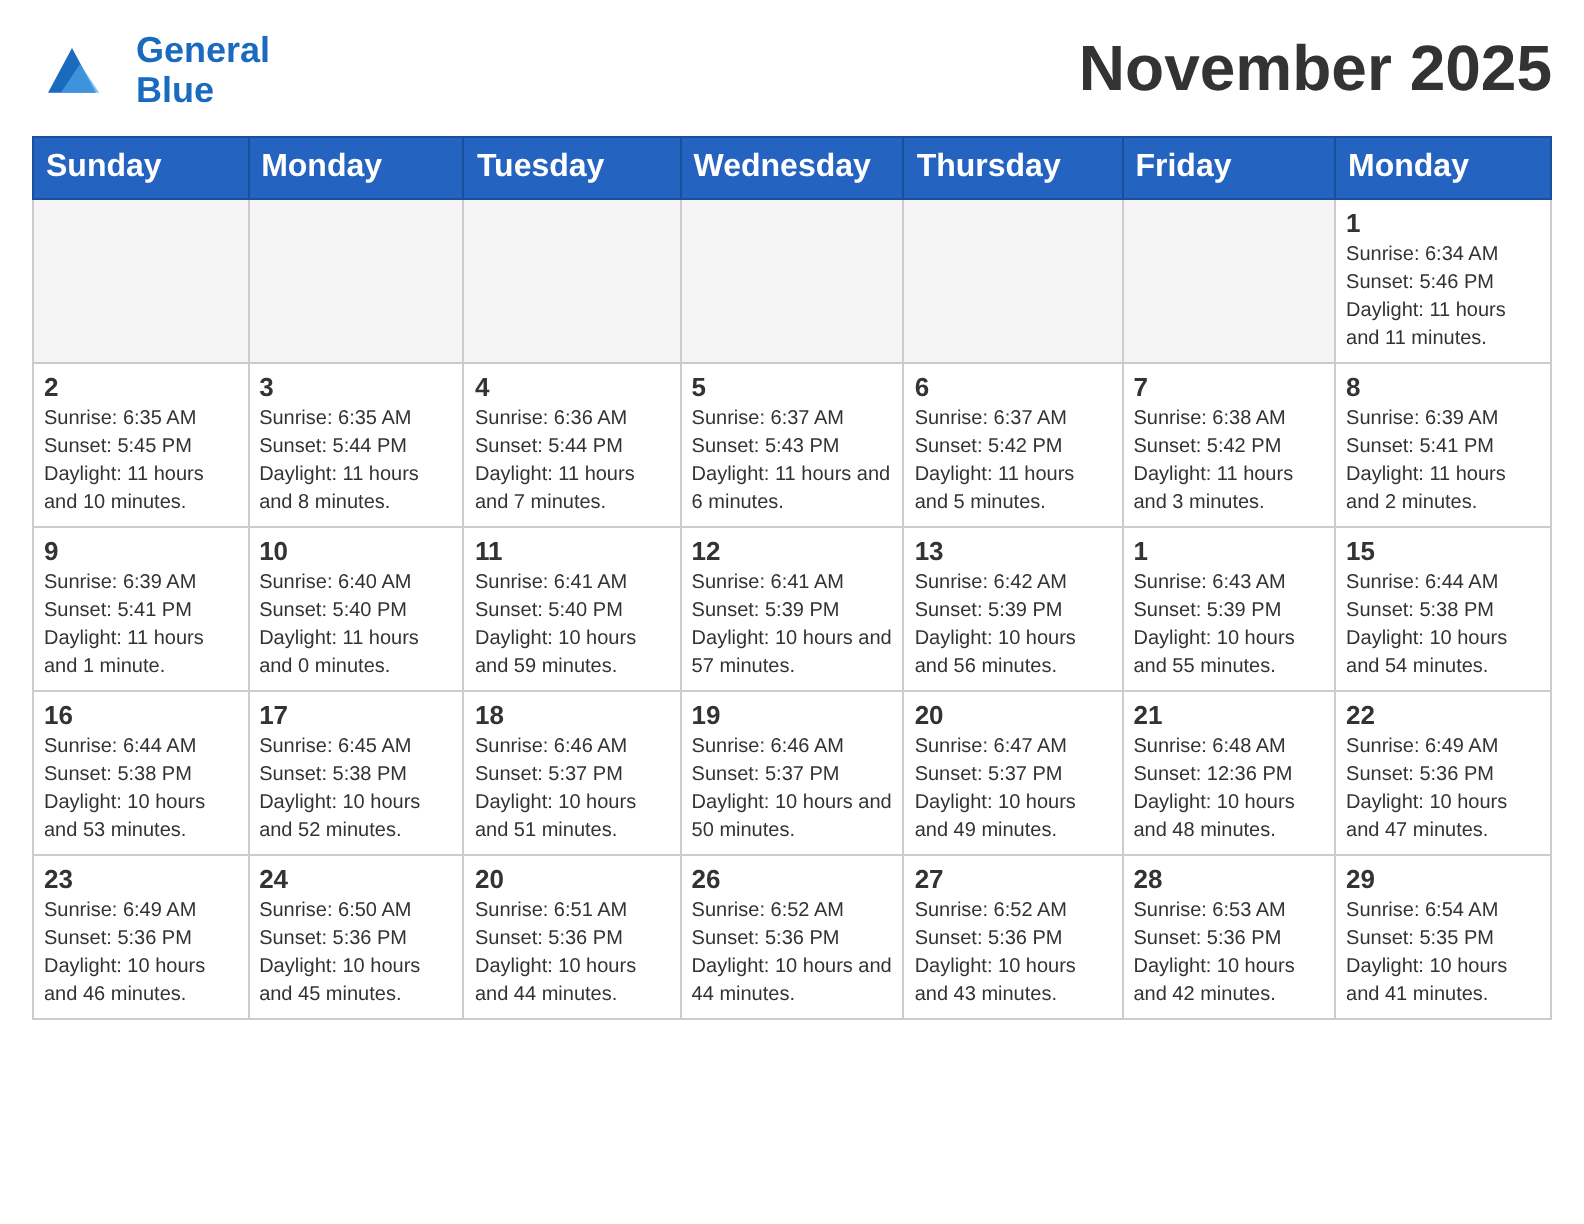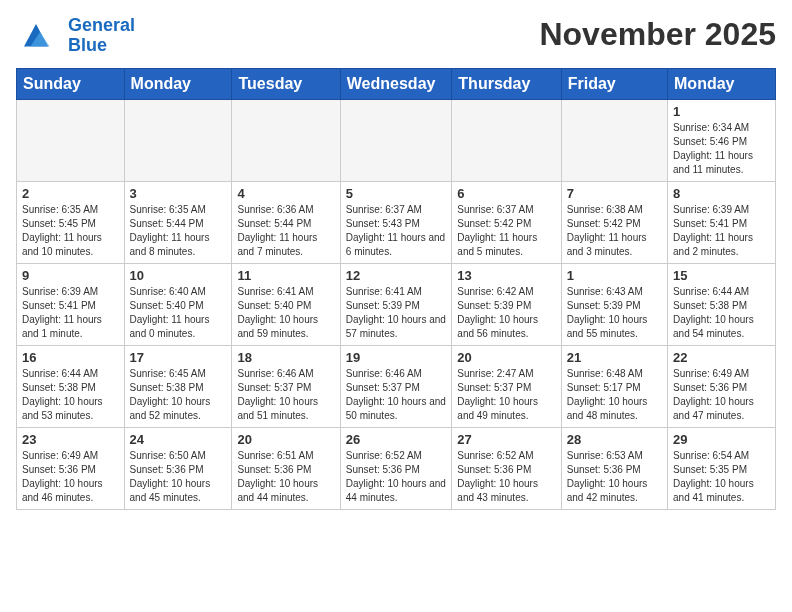--- a/index.html
+++ b/index.html
@@ -241,28 +241,28 @@
 Daylight: 10 hours and 51 minutes.</div>
         </td>
         <td>
           <div class="day-number">19</div>
           <div class="day-info">Sunrise: 6:46 AM
 Sunset: 5:37 PM
 Daylight: 10 hours and 50 minutes.</div>
         </td>
         <td>
           <div class="day-number">20</div>
-          <div class="day-info">Sunrise: 2:47 AM
+          <div class="day-info">Sunrise: 6:47 AM
 Sunset: 5:37 PM
 Daylight: 10 hours and 49 minutes.</div>
         </td>
         <td>
           <div class="day-number">21</div>
           <div class="day-info">Sunrise: 6:48 AM
-Sunset: 5:17 PM
+Sunset: 12:36 PM
 Daylight: 10 hours and 48 minutes.</div>
         </td>
         <td>
           <div class="day-number">22</div>
           <div class="day-info">Sunrise: 6:49 AM
 Sunset: 5:36 PM
 Daylight: 10 hours and 47 minutes.</div>
         </td>
       </tr>
       <tr>

